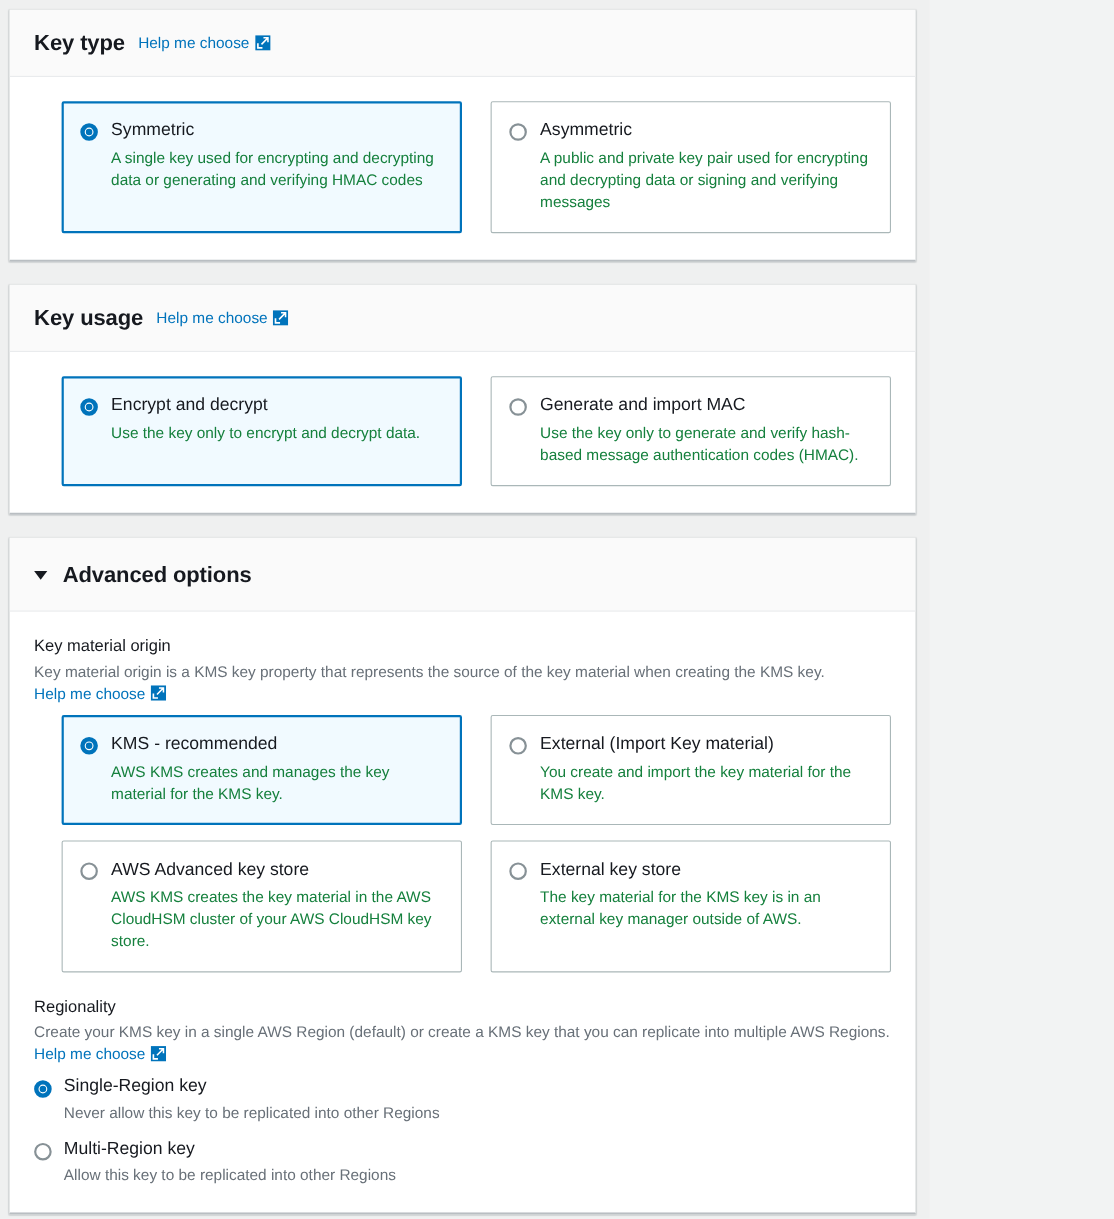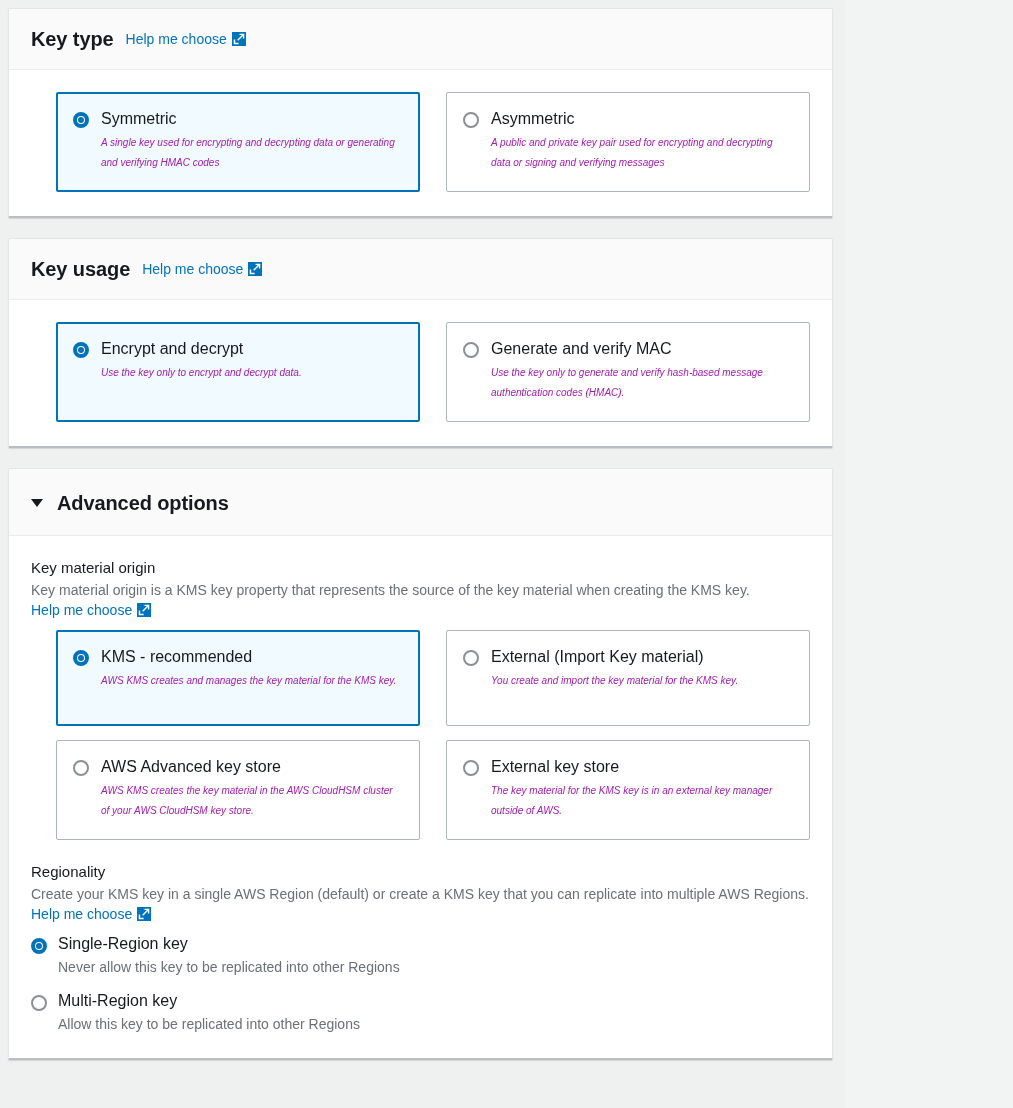--- a/index.html
+++ b/index.html
@@ -89,24 +89,23 @@
   }
   .tile-text { flex: 1 1 auto; min-width: 0; }
   .tile-label {
     font-size: 16px;
     line-height: 20px;
     color: #16191f;
     margin-bottom: 4px;
   }
   .tile-label .ital { }
   .tile-desc {
-    font-size: 10px;
-    line-height: 20px;
-    color: #a21caf;
-    font-style: italic;
+    font-size: 14px;
+    line-height: 20px;
+    color: #15803d;
   }
 
   .radio {
     width: 16px;
     height: 16px;
     flex: 0 0 16px;
     border-radius: 50%;
     border: 2px solid #879196;
     background: #ffffff;
     margin-top: 3px;
@@ -240,21 +239,21 @@
           <span class="radio checked"></span>
           <span class="tile-text">
             <span class="tile-label" style="display:block">Encrypt and decrypt</span>
             <span class="tile-desc" style="display:block">Use the key only to encrypt and decrypt data.</span>
           </span>
         </div>
 
         <div class="tile">
           <span class="radio"></span>
           <span class="tile-text">
-            <span class="tile-label" style="display:block">Generate and verify MAC</span>
+            <span class="tile-label" style="display:block">Generate and import MAC</span>
             <span class="tile-desc" style="display:block">Use the key only to generate and verify hash-based message authentication codes (HMAC).</span>
           </span>
         </div>
 
       </div>
     </div>
   </section>
 
   <section class="panel">
     <div class="panel-header adv">

